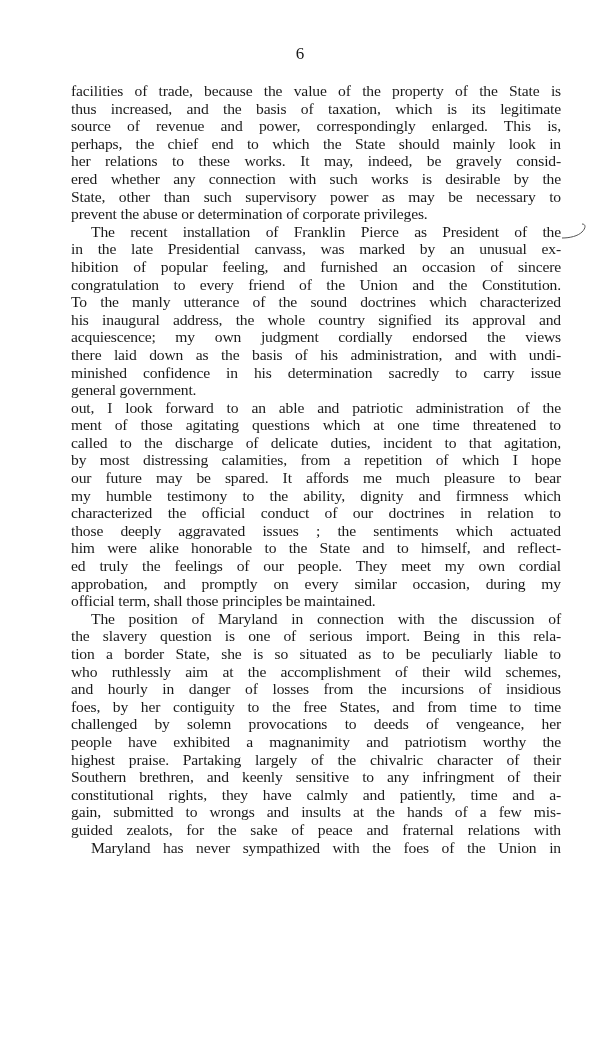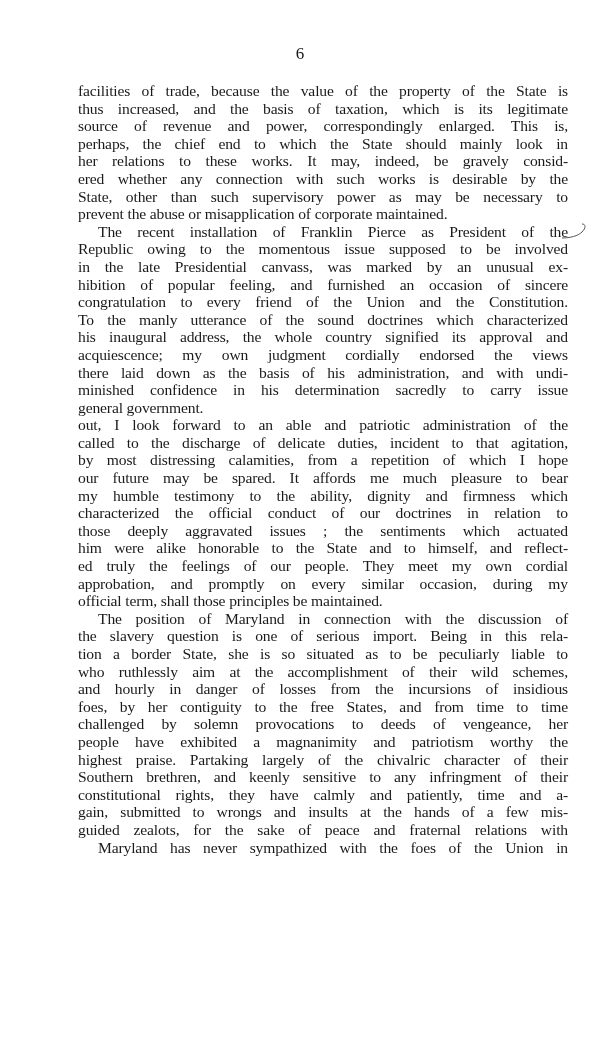--- a/index.html
+++ b/index.html
@@ -5,21 +5,21 @@
     html, body { margin: 0; padding: 0; }
     body {
       width: 600px; height: 1050px; background: #ffffff; position: relative; overflow: hidden;
       font-family: "Liberation Serif", "DejaVu Serif", serif; color: #1a1a1a;
     }
     .page-number {
       position: absolute; top: 44px; left: 0; width: 600px; text-align: center;
       font-size: 17px;
     }
     .body-text {
-      position: absolute; top: 82px; left: 78px; width: 490px;
+      position: absolute; top: 82px; left: 71px; width: 490px;
       font-size: 15.6px; line-height: 17.6px; letter-spacing: -0.15px;
     }
     .line {
       display: block; white-space: nowrap; text-align: justify; text-align-last: justify;
       height: 17.6px;
     }
     .line.last { text-align-last: left; }
     .line.indent { padding-left: 20px; }
     .pencil-mark {
       position: absolute; left: 560px; top: 222px; width: 30px; height: 20px;
@@ -36,37 +36,37 @@
 
 <div class="body-text" id="body-text">
     <div>
       <span class="line">facilities of trade, because the value of the property of the State is</span>
       <span class="line">thus increased, and the basis of taxation, which is its legitimate</span>
       <span class="line">source of revenue and power, correspondingly enlarged. This is,</span>
       <span class="line">perhaps, the chief end to which the State should mainly look in</span>
       <span class="line">her relations to these works. It may, indeed, be gravely consid-</span>
       <span class="line">ered whether any connection with such works is desirable by the</span>
       <span class="line">State, other than such supervisory power as may be necessary to</span>
-      <span class="line last">prevent the abuse or misapplication of corporate maintained.</span>
+      <span class="line last">prevent the abuse or determination of corporate privileges.</span>
     </div>
     <div>
       <span class="line indent">The recent installation of Franklin Pierce as President of the</span>
-      <span class="line">Republic owing to the momentous issue supposed to be involved</span>
       <span class="line">in the late Presidential canvass, was marked by an unusual ex-</span>
       <span class="line">hibition of popular feeling, and furnished an occasion of sincere</span>
       <span class="line">congratulation to every friend of the Union and the Constitution.</span>
       <span class="line">To the manly utterance of the sound doctrines which characterized</span>
       <span class="line">his inaugural address, the whole country signified its approval and</span>
       <span class="line">acquiescence; my own judgment cordially endorsed the views</span>
       <span class="line">there laid down as the basis of his administration, and with undi-</span>
       <span class="line">minished confidence in his determination sacredly to carry issue</span>
       <span class="line last">general government.</span>
       <span class="line">out, I look forward to an able and patriotic administration of the</span>
     </div>
     <div>
+      <span class="line">ment of those agitating questions which at one time threatened to</span>
       <span class="line">called to the discharge of delicate duties, incident to that agitation,</span>
       <span class="line">by most distressing calamities, from a repetition of which I hope</span>
       <span class="line">our future may be spared. It affords me much pleasure to bear</span>
       <span class="line">my humble testimony to the ability, dignity and firmness which</span>
       <span class="line">characterized the official conduct of our doctrines in relation to</span>
       <span class="line">those deeply aggravated issues ; the sentiments which actuated</span>
       <span class="line">him were alike honorable to the State and to himself, and reflect-</span>
       <span class="line">ed truly the feelings of our people. They meet my own cordial</span>
       <span class="line">approbation, and promptly on every similar occasion, during my</span>
       <span class="line last">official term, shall those principles be maintained.</span>

